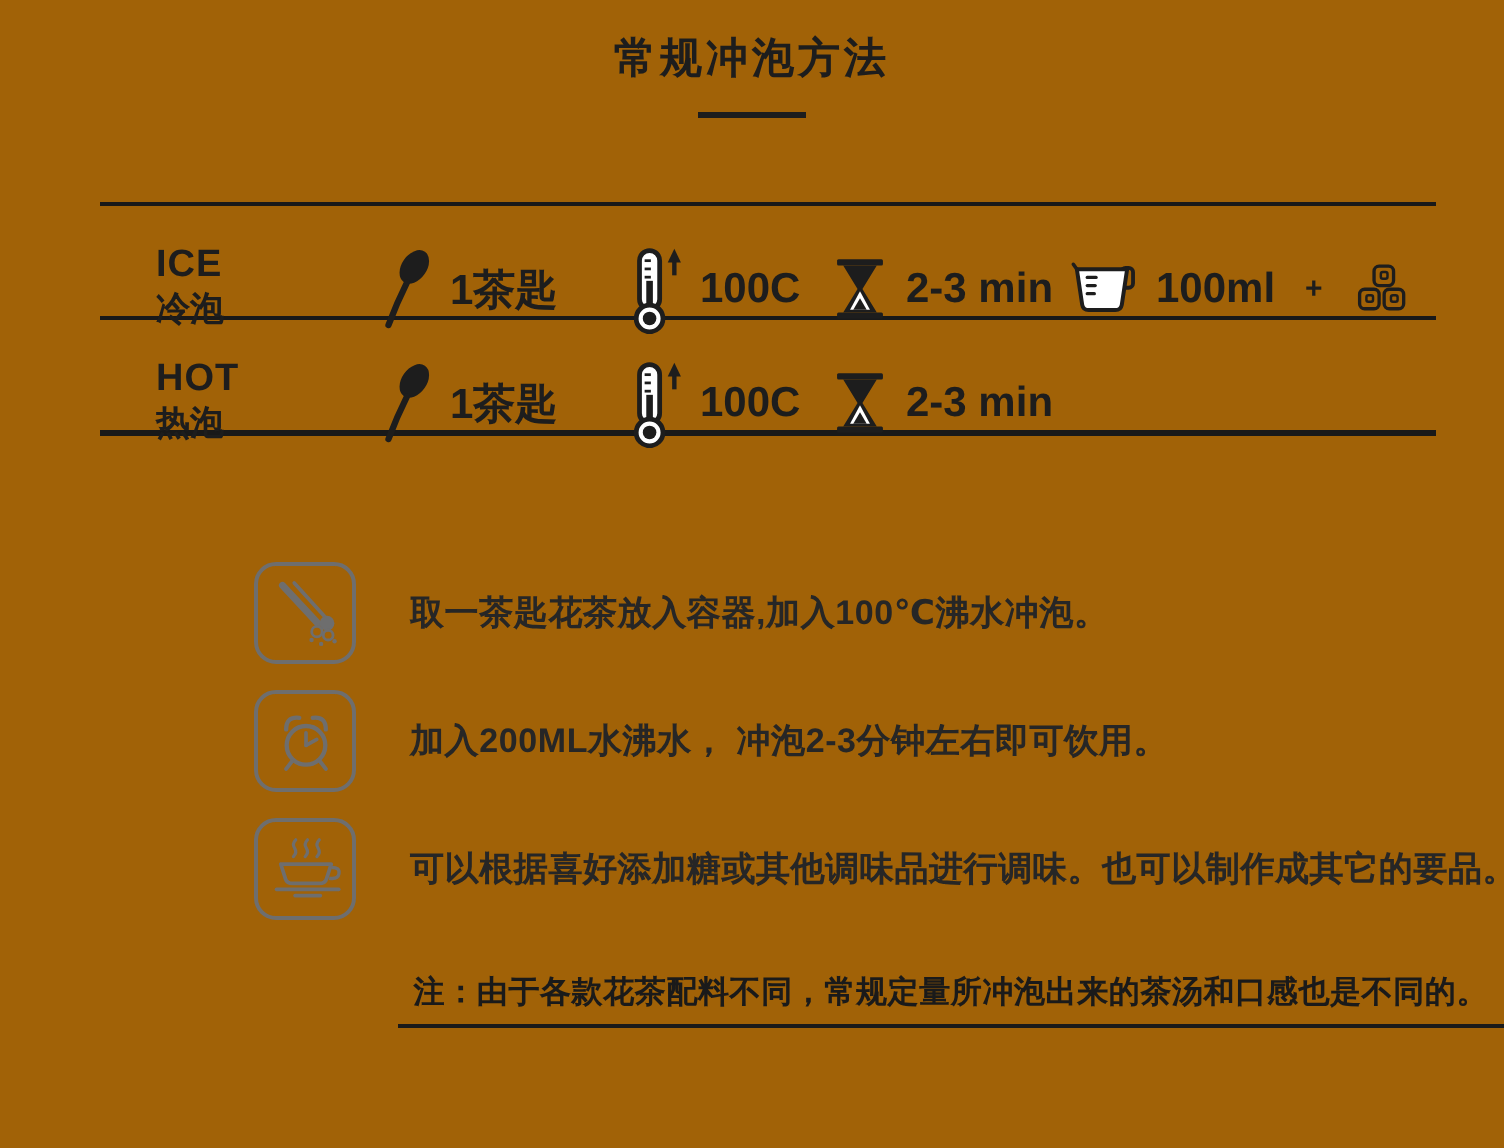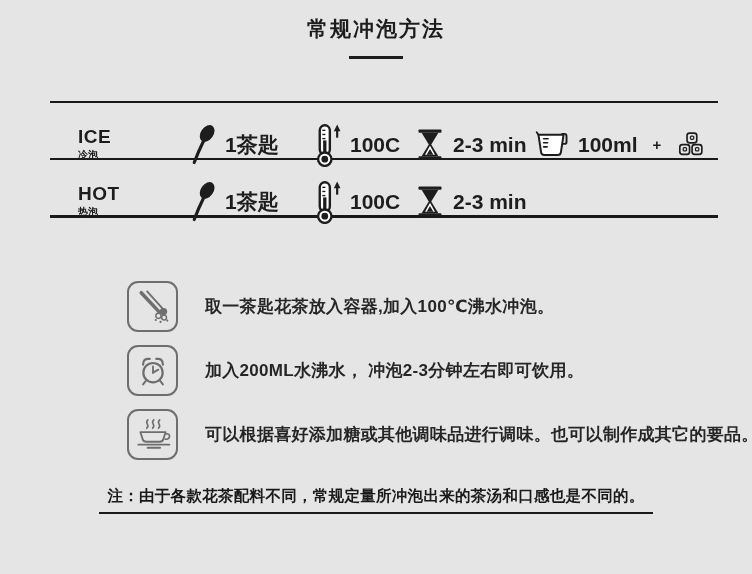--- a/index.html
+++ b/index.html
@@ -1,49 +1,49 @@
 <!DOCTYPE html>
 <html><head>
 <meta charset="utf-8">
 <style>
   * { margin:0; padding:0; box-sizing:border-box; }
   body { background:#fff; font-family:"Liberation Sans","DejaVu Sans",sans-serif; }
-  .page { position:relative; width:752px; height:574px; background:#e5e5e5; overflow:hidden; color:#1d1d1d; }
+  .page { position:relative; width:752px; height:574px; background:#a16207; overflow:hidden; color:#1d1d1d; }
 
   
   .header { position:absolute; top:15px; left:0; right:0; text-align:center; }
   .title { font-size:21px; font-weight:700; letter-spacing:2px; color:#1d1d1d; }
   .title-underline { width:54px; height:3px; background:#1d1d1d; margin:13px auto 0; }
 
   
   .brew-table { position:absolute; left:50px; top:101px; width:668px; border-top:2px solid #191919; }
   .brew-row { position:relative; height:57px; border-bottom:2px solid #191919; }
   .brew-row.hot { height:58px; border-bottom:3px solid #191919; }
   .cell { position:absolute; top:0; bottom:0; display:flex; align-items:center; gap:10px;margin-top:28px; }
   .cell .val { font-size:21px; font-weight:600; color:#1d1d1d; white-space:nowrap; }
   .cell-label { left:28px; flex-direction:column; align-items:flex-start; justify-content:center; gap:1px; }
   .row-name { font-size:19px; font-weight:700; letter-spacing:.5px; line-height:1.05; }
-  .row-name-cn { font-size:10px; font-weight:600; }
+  .row-name-cn { font-size:17px; font-weight:600; }
   .cell-amount { left:141px; }
   .cell-temp  { left:262px; gap:6px; }
   .cell-time  { left:367px; }
   .cell-vol   { left:484px; }
   .hot .cell-vol { left:512px; }
   .plus { font-size:15px; font-weight:700; margin:0 5px; }
   .tbl-icon { flex:none; display:block; }
 
   
   .steps { position:absolute; left:127px; top:281px; }
   .step { display:flex; align-items:center; gap:27px; height:51px; margin-bottom:13px; }
   .icon-box { width:51px; height:51px; border:2.5px solid #6e6e6e; border-radius:11px;
               display:flex; align-items:center; justify-content:center; flex:none; color:#6e6e6e; }
   .step-text { font-size:17px; font-weight:600; color:#262626; white-space:nowrap; letter-spacing:.3px; }
 
   
-  .notes { position:absolute; left:0; right:0; top:486px; text-align:center; }
+  .notes { position:absolute; left:0; right:0; top:486px; text-align:right; }
   .note { display:inline-block; font-size:15.5px; font-weight:700; color:#1a1a1a;
           border-bottom:2px solid #1a1a1a; padding:0 8px 5px; letter-spacing:.3px; white-space:nowrap; }
   .note-gap { margin-top:7px; }
 </style>
 </head>
 <body>
 
 <div class="page">
 
   <div class="header">

